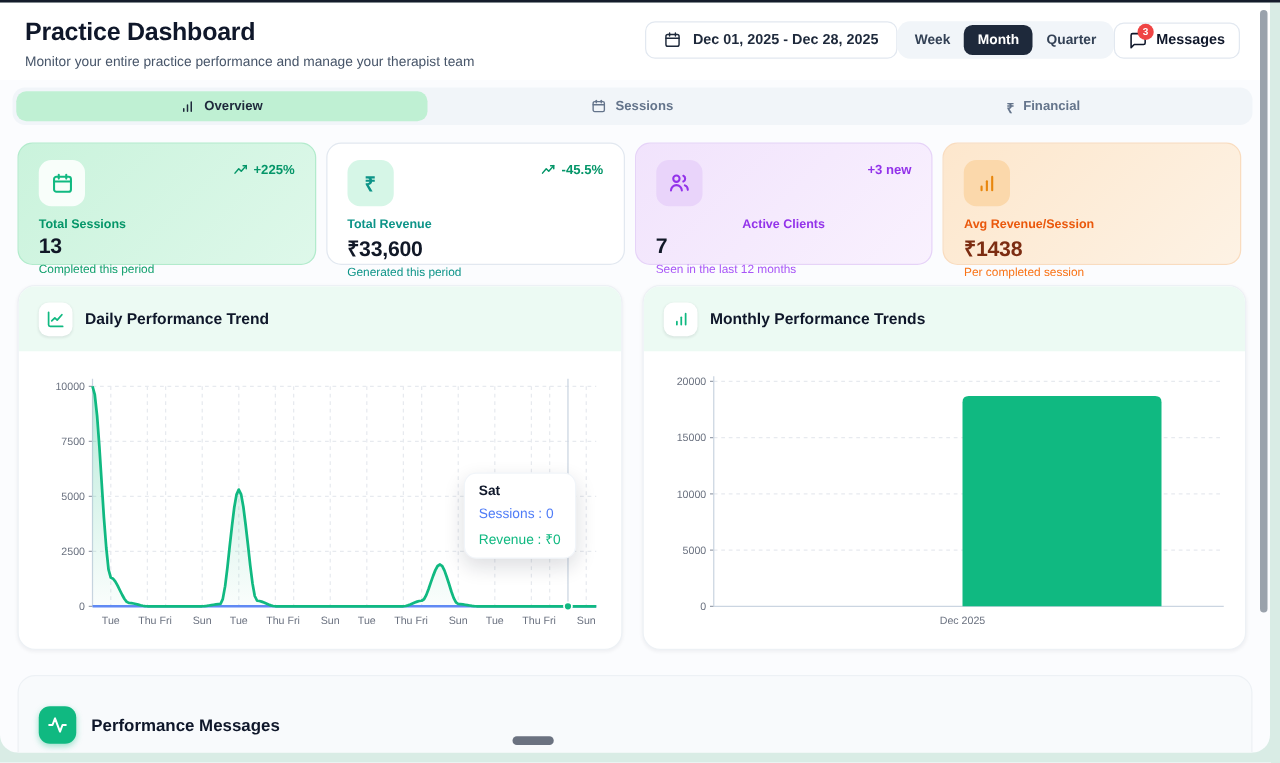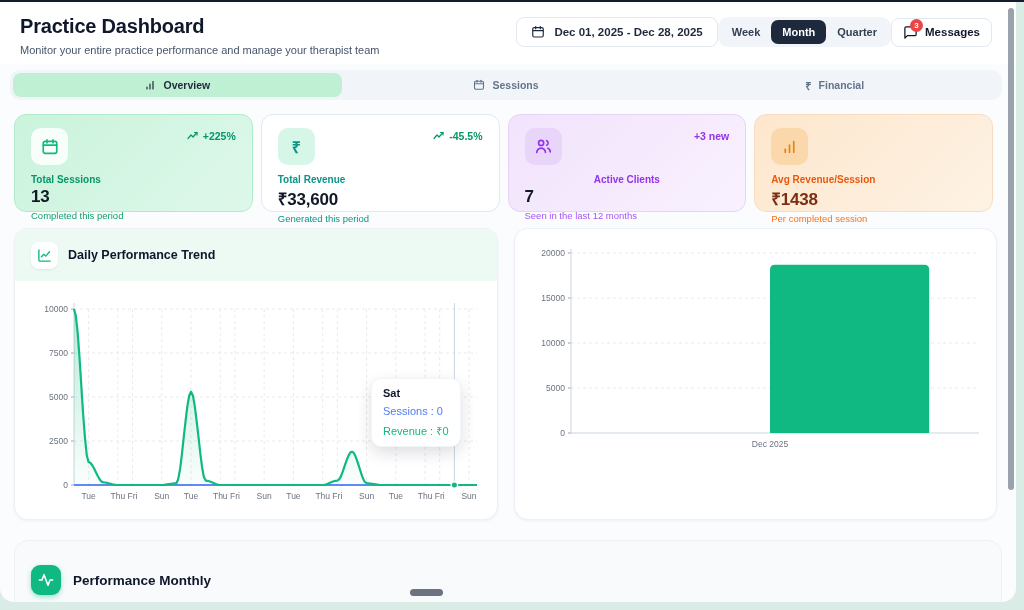--- a/index.html
+++ b/index.html
@@ -289,20 +289,30 @@
           </svg>
       </div>
       <div class="tooltip">
         <div class="tt-title">Sat</div>
         <div class="tt-sessions">Sessions : 0</div>
         <div class="tt-revenue">Revenue : ₹0</div>
       </div>
     </div>
 
     <div class="chart-card">
+      <div class="chart-head">
+        <div class="chart-head-icon">
+          <svg width="14" height="14" viewBox="0 0 24 24" fill="none" stroke="currentColor" stroke-width="2.4" stroke-linecap="round">
+              <path d="M6 20v-4"></path>
+              <path d="M12 20V10"></path>
+              <path d="M18 20V5"></path>
+            </svg>
+        </div>
+        <div class="chart-title">Monthly Performance Trends</div>
+      </div>
       <div class="chart-body">
         <svg id="monthlySvg" width="474" height="218" viewBox="0 0 474 218">
             <g>
               <line x1="49" y1="196" x2="52" y2="196" stroke="#9ca3af"></line>
               <text x="46" y="199" text-anchor="end" font-size="8.5" fill="#6b7280" font-family="&quot;Liberation Sans&quot;,sans-serif">0</text>
               <line x1="52" y1="151" x2="460" y2="151" stroke="#e7eaef" stroke-width="1" stroke-dasharray="3 3"></line>
               <line x1="49" y1="151" x2="52" y2="151" stroke="#9ca3af"></line>
               <text x="46" y="154" text-anchor="end" font-size="8.5" fill="#6b7280" font-family="&quot;Liberation Sans&quot;,sans-serif">5000</text>
               <line x1="52" y1="106" x2="460" y2="106" stroke="#e7eaef" stroke-width="1" stroke-dasharray="3 3"></line>
               <line x1="49" y1="106" x2="52" y2="106" stroke="#9ca3af"></line>
@@ -322,18 +332,18 @@
       </div>
     </div>
   </div>
 
   <div class="insights">
     <div class="insights-icon">
       <svg width="16" height="16" viewBox="0 0 24 24" fill="none" stroke="#ffffff" stroke-width="2.4" stroke-linecap="round" stroke-linejoin="round">
           <path d="M22 12h-4l-3 8L9 4l-3 8H2"></path>
         </svg>
     </div>
-    <div class="insights-title">Performance Monthly</div>
+    <div class="insights-title">Performance Messages</div>
   </div>
 
   <div class="v-thumb"></div>
   <div class="h-thumb"></div>
 </div>
 
 </body></html>

